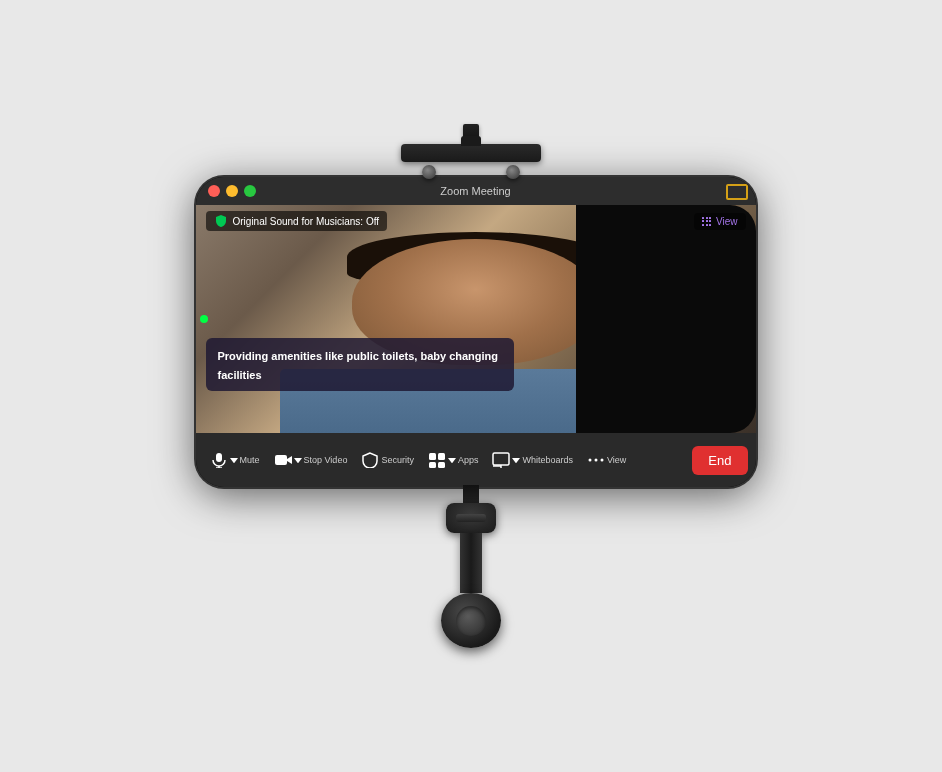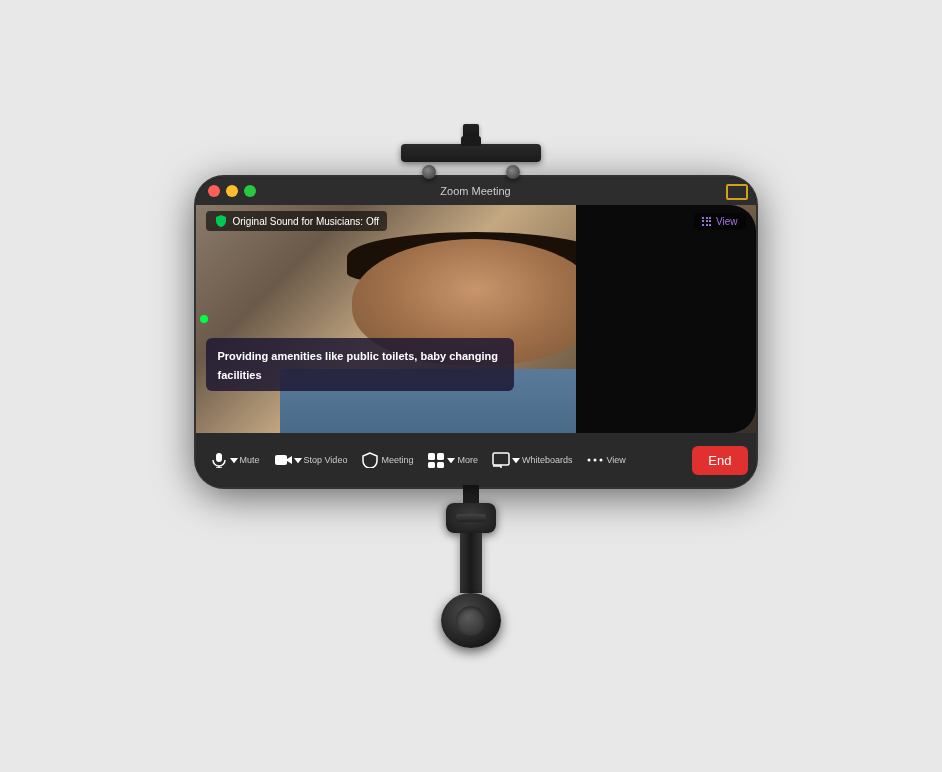--- a/index.html
+++ b/index.html
@@ -617,40 +617,40 @@
               </div>
               <span class="toolbar-label">Stop Video</span>
             </div>
 
             <div class="toolbar-item">
               <div class="toolbar-icon">
                 <svg viewBox="0 0 18 16" fill="none">
                   <path d="M9 1L2 4v5c0 4 3 7 7 7s7-3 7-7V4L9 1z" stroke="white" stroke-width="1.5" fill="none"></path>
                 </svg>
               </div>
-              <span class="toolbar-label">Meeting</span>
+              <span class="toolbar-label">Security</span>
             </div>
 
             <div class="toolbar-item">
               <div class="toolbar-item-inner">
                 <div class="toolbar-icon">
                   <svg viewBox="0 0 18 16" fill="white">
                     <rect x="1" y="1" width="7" height="7" rx="1.5" fill="white"></rect>
                     <rect x="1" y="10" width="7" height="6" rx="1.5" fill="white"></rect>
                     <rect x="10" y="1" width="7" height="7" rx="1.5" fill="white"></rect>
                     <rect x="10" y="10" width="7" height="6" rx="1.5" fill="white"></rect>
                   </svg>
                 </div>
                 <div class="toolbar-chevron">
                   <svg viewBox="0 0 6 4" fill="white">
                       <path d="M0 0l3 4 3-4z"></path>
                     </svg>
                 </div>
               </div>
-              <span class="toolbar-label">More</span>
+              <span class="toolbar-label">Apps</span>
             </div>
 
             <div class="toolbar-item">
               <div class="toolbar-item-inner">
                 <div class="toolbar-icon">
                   <svg viewBox="0 0 18 16" fill="none">
                     <rect x="1" y="1" width="16" height="12" rx="1.5" stroke="white" stroke-width="1.5"></rect>
                     <line x1="1" y1="14" x2="9" y2="14" stroke="white" stroke-width="1.5"></line>
                     <line x1="9" y1="13" x2="9" y2="16" stroke="white" stroke-width="1.5"></line>
                   </svg>

